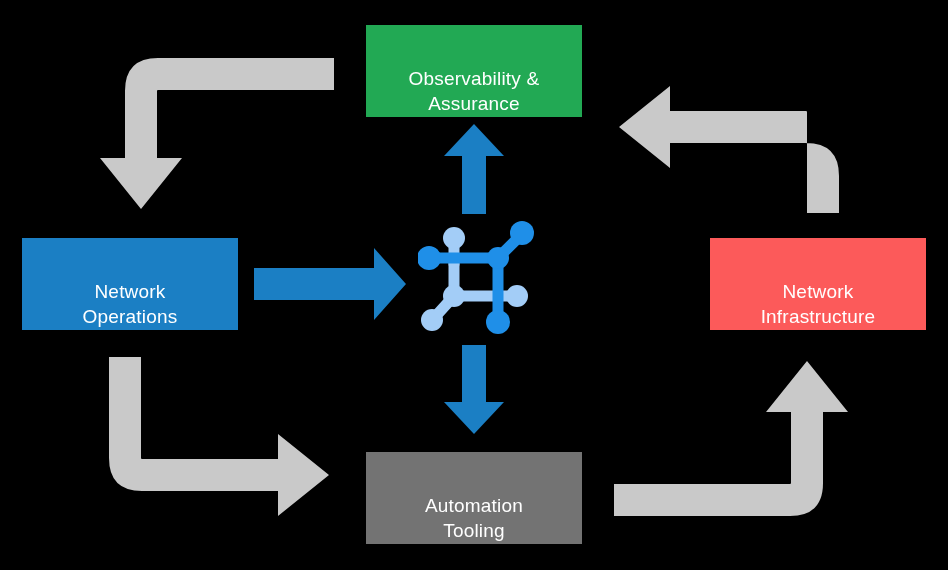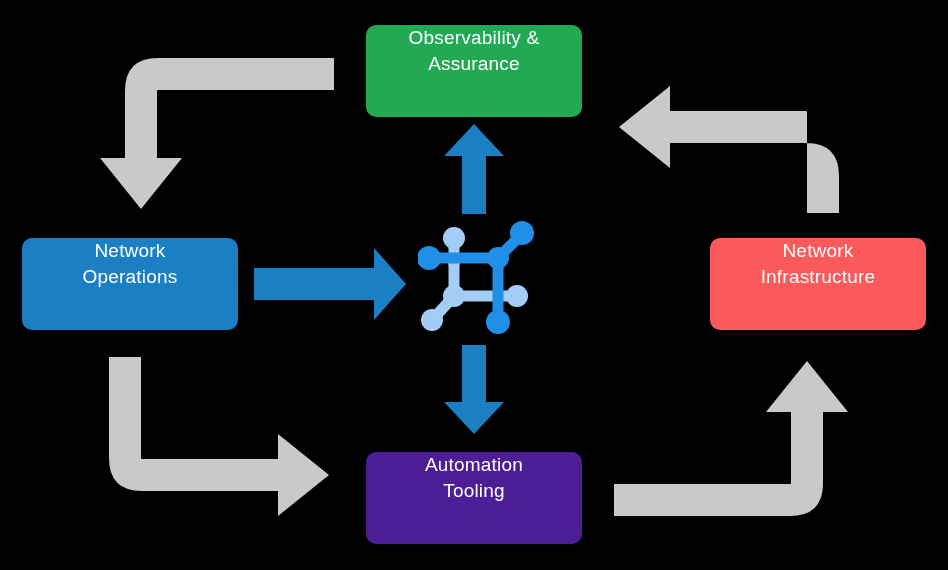--- a/index.html
+++ b/index.html
@@ -19,24 +19,24 @@
   #diagram-svg {
     position: absolute;
     left: 0;
     top: 0;
     width: 948px;
     height: 570px;
   }
   .node-box {
     position: absolute;
     display: flex;
-    align-items: flex-start;
+    align-items: flex-end;
     justify-content: center;
     text-align: center;
-    border-radius: 10px;
+    border-radius: 0;
     color: #ffffff;
     font-size: 19px;
     line-height: 1.35;
     font-weight: 400;
     letter-spacing: 0.2px;
     -webkit-font-smoothing: antialiased;
   }
   .node-label {
     display: block;
     white-space: pre-line;
@@ -198,18 +198,18 @@
   <div id="node-network-operations" class="node-box" style="background: rgb(27, 127, 196);">
     <span class="node-label">Network
 Operations</span>
   </div>
 
   <div id="node-network-infrastructure" class="node-box" style="background: rgb(252, 90, 90);">
     <span class="node-label">Network
 Infrastructure</span>
   </div>
 
-  <div id="node-automation-tooling" class="node-box" style="background: #4c1d95;">
+  <div id="node-automation-tooling" class="node-box" style="background: #737373;">
     <span class="node-label">Automation
 Tooling</span>
   </div>
 
 </div>
 
 </body></html>

